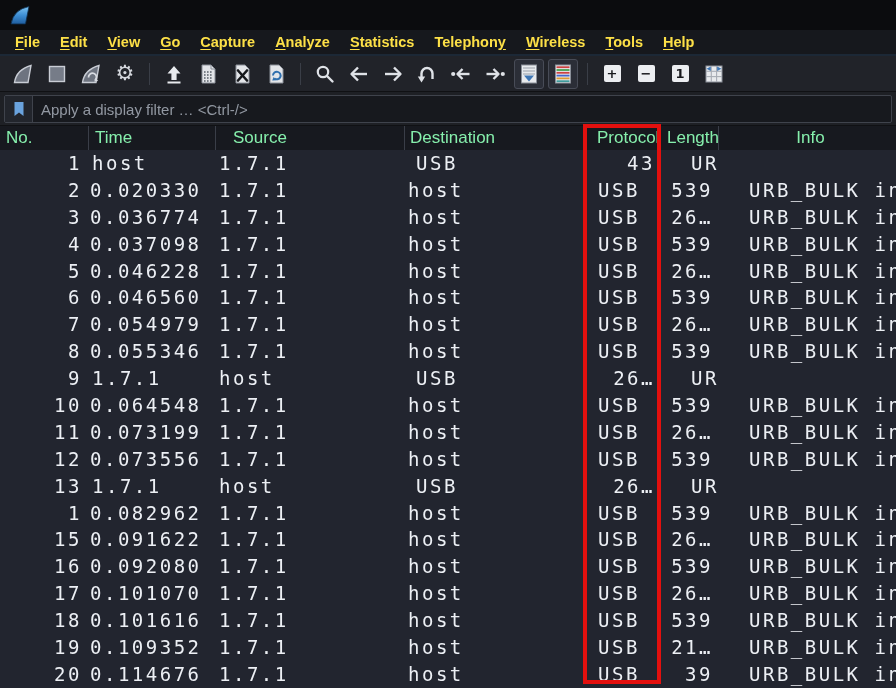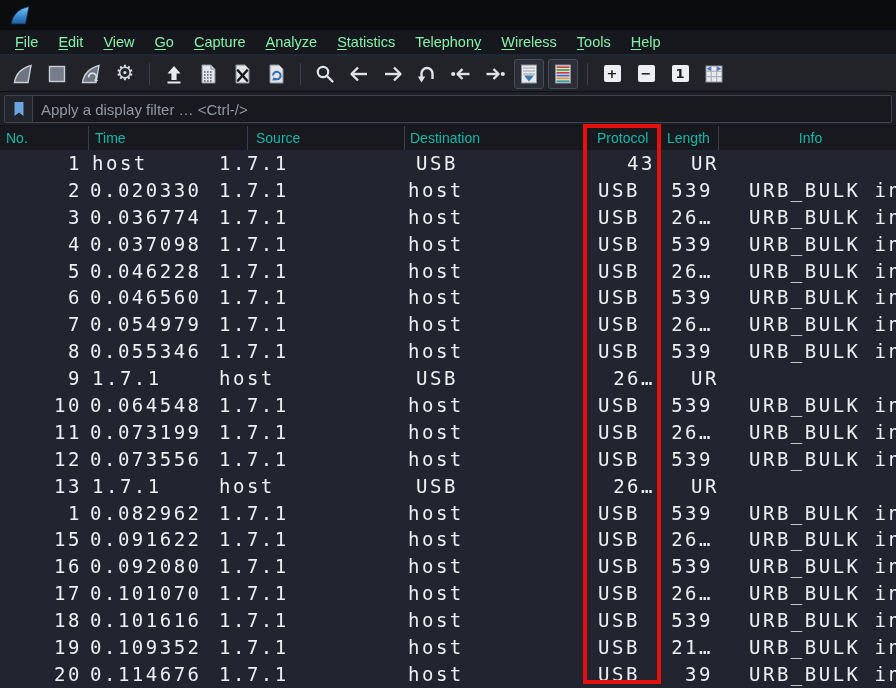--- a/index.html
+++ b/index.html
@@ -7,21 +7,21 @@
   body { font-family:"Liberation Sans", sans-serif; position:relative; }
 
   .app { width:896px; height:688px; display:flex; flex-direction:column; position:relative; }
 
   
   .titlebar { height:30px; background:#0b0c0e; display:flex; align-items:center; padding-left:8px; flex:none; }
 
   
   .menubar { height:26px; background:#16181d; display:flex; align-items:center; padding-left:5px;
              border-bottom:2px solid #1c2836; flex:none; }
-  .menu-item { color:#86efac; font-size:14.5px; padding:2px 7px; margin:0 3px; cursor:default; }
+  .menu-item { color:#fde047; font-size:14.5px; padding:2px 7px; margin:0 3px; cursor:default;font-weight:bold; }
   .menu-item u { text-decoration:underline; text-underline-offset:2px; }
 
   
   .toolbar { height:36px; background:#212329; display:flex; align-items:center; padding-left:6px;
              border-bottom:1px solid #101114; flex:none; }
   .tbtn { width:30px; height:30px; display:flex; align-items:center; justify-content:center;
           border-radius:3px; margin:0 2px; flex:none; }
   .tbtn.pressed { background:#2b2e37; border:1px solid #484c57; }
   .tsep { width:1px; height:22px; background:#3a3e47; margin:0 7px; flex:none; }
   .gear-glyph { font-family:"DejaVu Sans", sans-serif; font-size:21px; color:#d4d7dd; line-height:1; }
@@ -33,24 +33,24 @@
   .filterbar { height:34px; background:#1e2025; padding:3px 4px; border-bottom:1px solid #101114; flex:none; }
   .filter-input { height:28px; background:#17191e; border:1px solid #3f434c; border-radius:2px;
                   display:flex; align-items:center; }
   .bookmark-box { width:28px; height:100%; display:flex; align-items:center; justify-content:center;
                   border-right:1px solid #3f434c; background:#22252c; }
   .filter-placeholder { color:#9298a2; font-size:15px; padding-left:8px; }
 
   
   .grid7 { display:grid; grid-template-columns:88px 127px 189px 182px 74px 58px 1fr; }
   .thead { height:24px; background:#17191f; align-items:center; flex:none; }
-  .hcell { color:#14b8a6; font-size:14px; height:24px; line-height:24px; white-space:nowrap;
+  .hcell { color:#86efac; font-size:17px; height:24px; line-height:24px; white-space:nowrap;
            overflow:hidden; border-left:1px solid #3a3e48; }
   .hcell.first { border-left:none; }
-  .hc0 { padding-left:6px; } .hc1 { padding-left:6px; } .hc2 { padding-left:8px;margin-left:32px; }
+  .hc0 { padding-left:6px; } .hc1 { padding-left:6px; } .hc2 { padding-left:17px; }
   .hc3 { padding-left:5px; } .hc4 { padding-left:10px; } .hc5 { padding-left:6px; } .hc6 { padding-left:6px;text-align:center; }
 
   .tbody { flex:1; background:#22252f; overflow:hidden; }
   .prow { height:26.9px; }
   .cell { color:#eceff4; font-family:"DejaVu Sans Mono", monospace; font-size:19px;
           letter-spacing:2.5px; line-height:26.9px; white-space:nowrap; overflow:hidden; }
   .c0 { text-align:right; padding-right:6px; }
   .c1 { padding-left:2px; }
   .c2 { padding-left:4px; }
   .c3 { padding-left:4px; }

